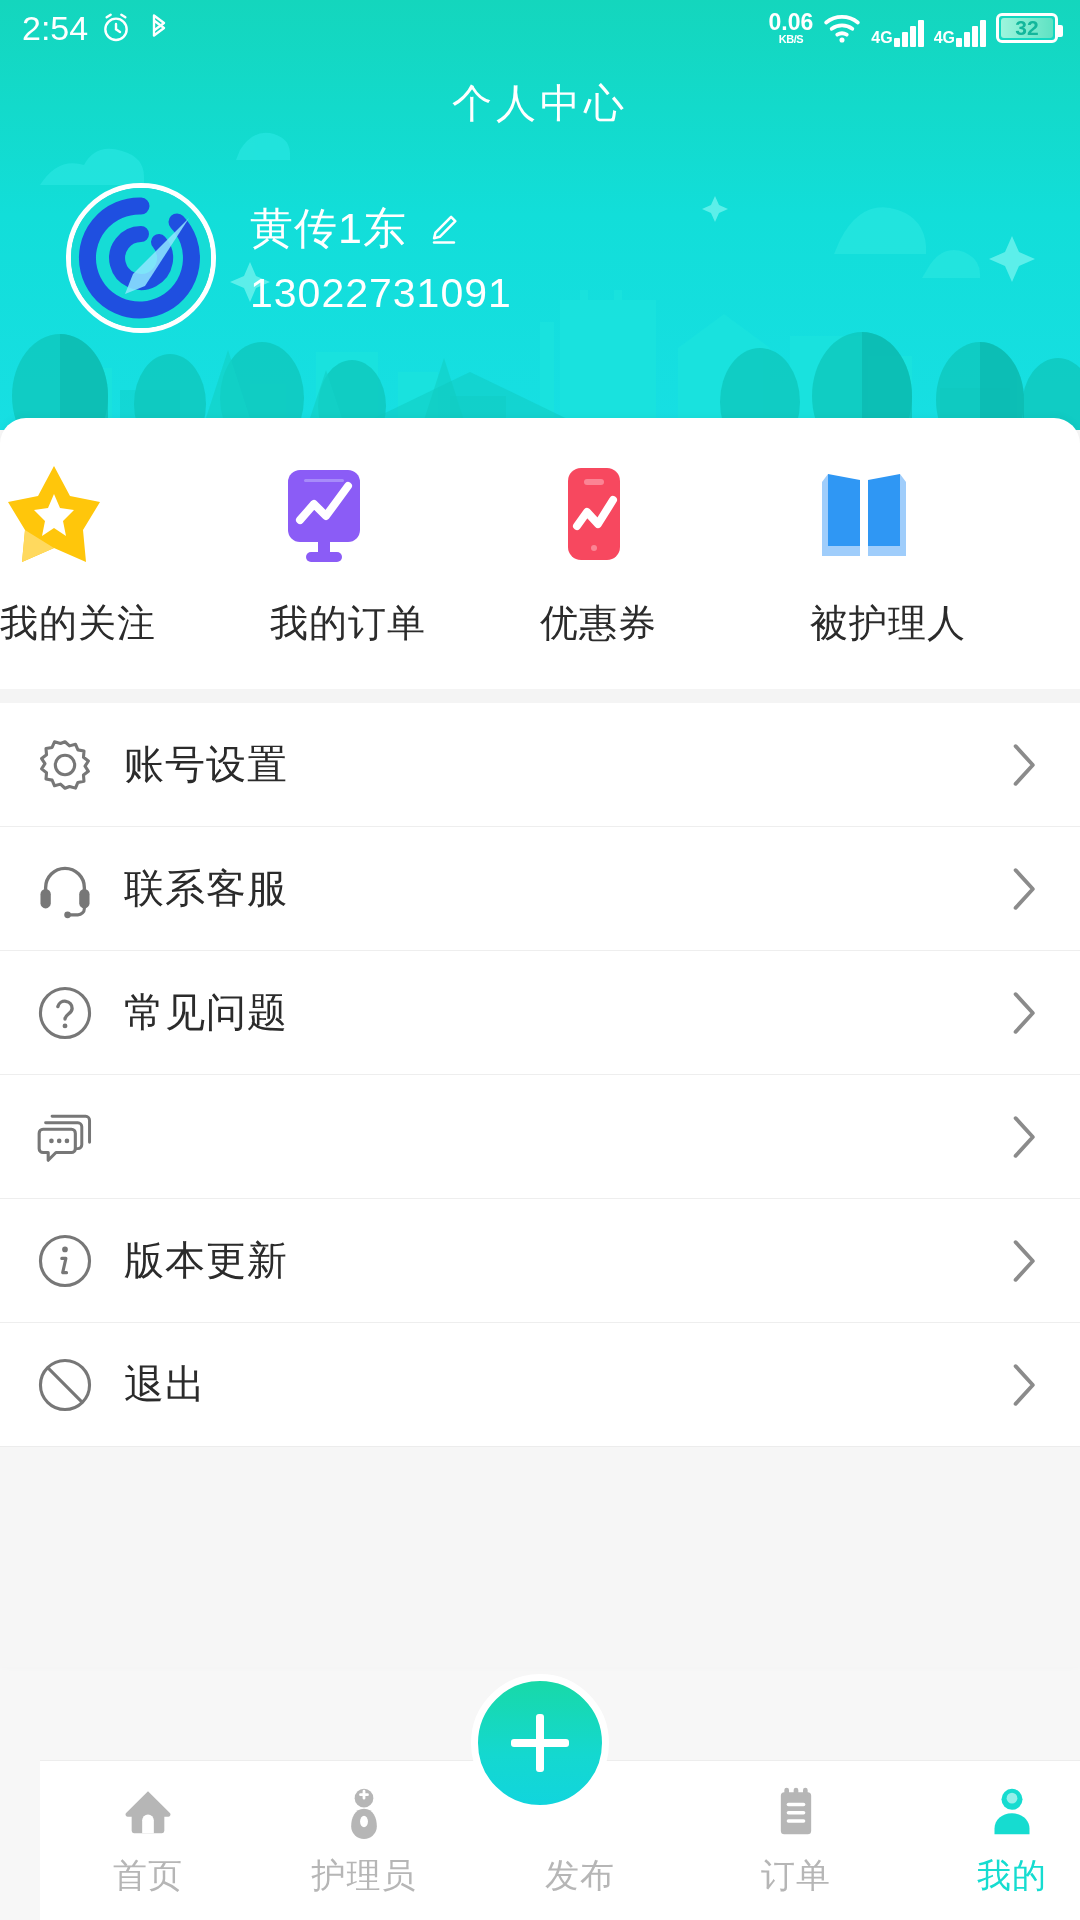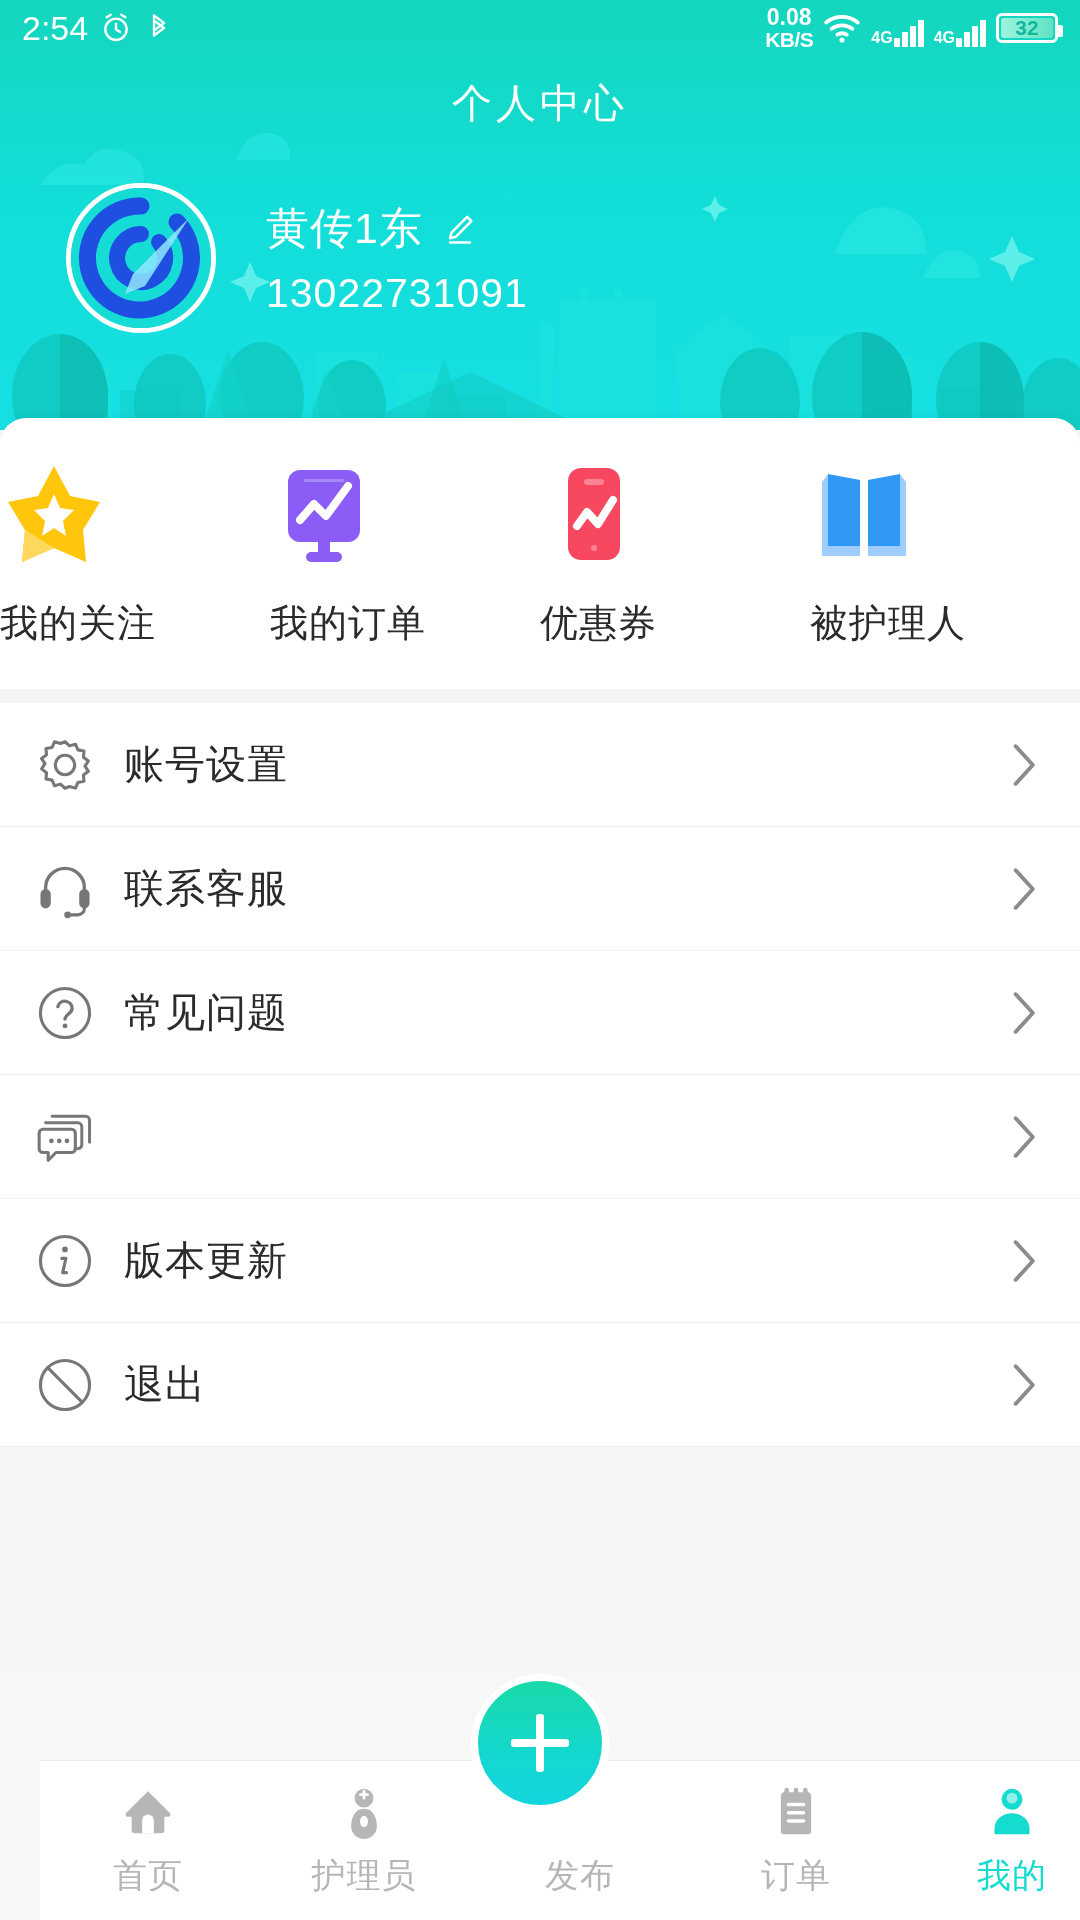--- a/index.html
+++ b/index.html
@@ -25,21 +25,21 @@
   .statusbar {
     position:absolute; left:0; top:0; width:1080px; height:56px;
     display:flex; align-items:center; padding:4px 22px;
     color:#ffffff; z-index:6;
   }
   .sb-left { display:flex; align-items:center; gap:12px; }
   .sb-clock { font-size:34px; font-weight:400; letter-spacing:0px; }
   .sb-right { margin-left:auto; display:flex; align-items:center; gap:10px; }
   .sb-net { display:flex; flex-direction:column; align-items:center; line-height:1; }
   .sb-net .n1 { font-size:23px; font-weight:700; }
-  .sb-net .n2 { font-size:21px; font-weight:700; letter-spacing:-0.5px; }
+  .sb-net .n2 { font-size:11px; font-weight:700; letter-spacing:-0.5px; }
   .sb-sig { display:flex; align-items:flex-end; gap:2px; }
   .sb-sig i { display:block; width:6px; background:#fff; border-radius:1px; }
   .sb-4g { font-size:16px; font-weight:700; align-self:flex-start; margin-right:1px;margin-top:20px; }
   .sig-wrap { display:flex; align-items:flex-end; }
   .batt {
     position:relative; width:62px; height:30px; border:3px solid #fff;
     border-radius:6px; display:flex; align-items:center; justify-content:center;
   }
   .batt:after {
     content:""; position:absolute; right:-8px; top:9px; width:5px; height:12px;
@@ -57,21 +57,21 @@
     color:#ffffff; font-size:40px; letter-spacing:4px; z-index:5;
   }
 
   
   .profile { position:absolute; left:66px; top:183px; display:flex; align-items:center; z-index:5; }
   .avatar {
     width:150px; height:150px; border-radius:50%; border:5px solid #ffffff;
     background:#15dbd2; position:relative; overflow:hidden; flex:none;
   }
   .avatar svg { position:absolute; left:0; top:0; }
-  .profile-text { margin-left:50px; }
+  .profile-text { margin-left:34px; }
   .nameline { display:flex; align-items:center; gap:20px; }
   .pname { color:#ffffff; font-size:43px; letter-spacing:1px; }
   .edit-icon { width:34px; height:34px; flex:none; }
   .pphone { color:#ffffff; font-size:41px; margin-top:12px; letter-spacing:1px; }
 
   
   .card {
     position:absolute; left:0; top:418px; width:1080px;
     background:#ffffff; border-radius:26px 26px 0 0; z-index:4;
     box-shadow:0 -2px 8px rgba(0,0,0,0.04);
@@ -209,21 +209,21 @@
           <circle cx="12" cy="13" r="8" fill="none" stroke="#fff" stroke-width="1.8"></circle>
           <path d="M12 9v4l3 2" stroke="#fff" stroke-width="1.8" fill="none" stroke-linecap="round"></path>
           <path d="M5 4l3 -2M19 4l-3 -2" stroke="#fff" stroke-width="1.8" stroke-linecap="round"></path>
         </svg>
         <svg width="30" height="32" viewBox="0 0 24 24">
           <path d="M8 6l8 6l-8 6V2l8 6l-8 6" fill="none" stroke="#fff" stroke-width="1.9" stroke-linejoin="round"></path>
         </svg>
       </div>
       <div class="sb-right">
         <div class="sb-net">
-          <span class="n1">0.08</span>
+          <span class="n1">0.06</span>
           <span class="n2">KB/S</span>
         </div>
         <svg width="38" height="32" viewBox="0 0 24 20">
           <path d="M2 6.5a16 16 0 0 1 20 0" fill="none" stroke="#fff" stroke-width="2.4" stroke-linecap="round"></path>
           <path d="M5.5 10.5a11 11 0 0 1 13 0" fill="none" stroke="#fff" stroke-width="2.4" stroke-linecap="round"></path>
           <path d="M9 14.2a6 6 0 0 1 6 0" fill="none" stroke="#fff" stroke-width="2.4" stroke-linecap="round"></path>
           <circle cx="12" cy="17.6" r="1.6" fill="#fff"></circle>
         </svg>
         <div class="sig-wrap">
           <span class="sb-4g">4G</span>

